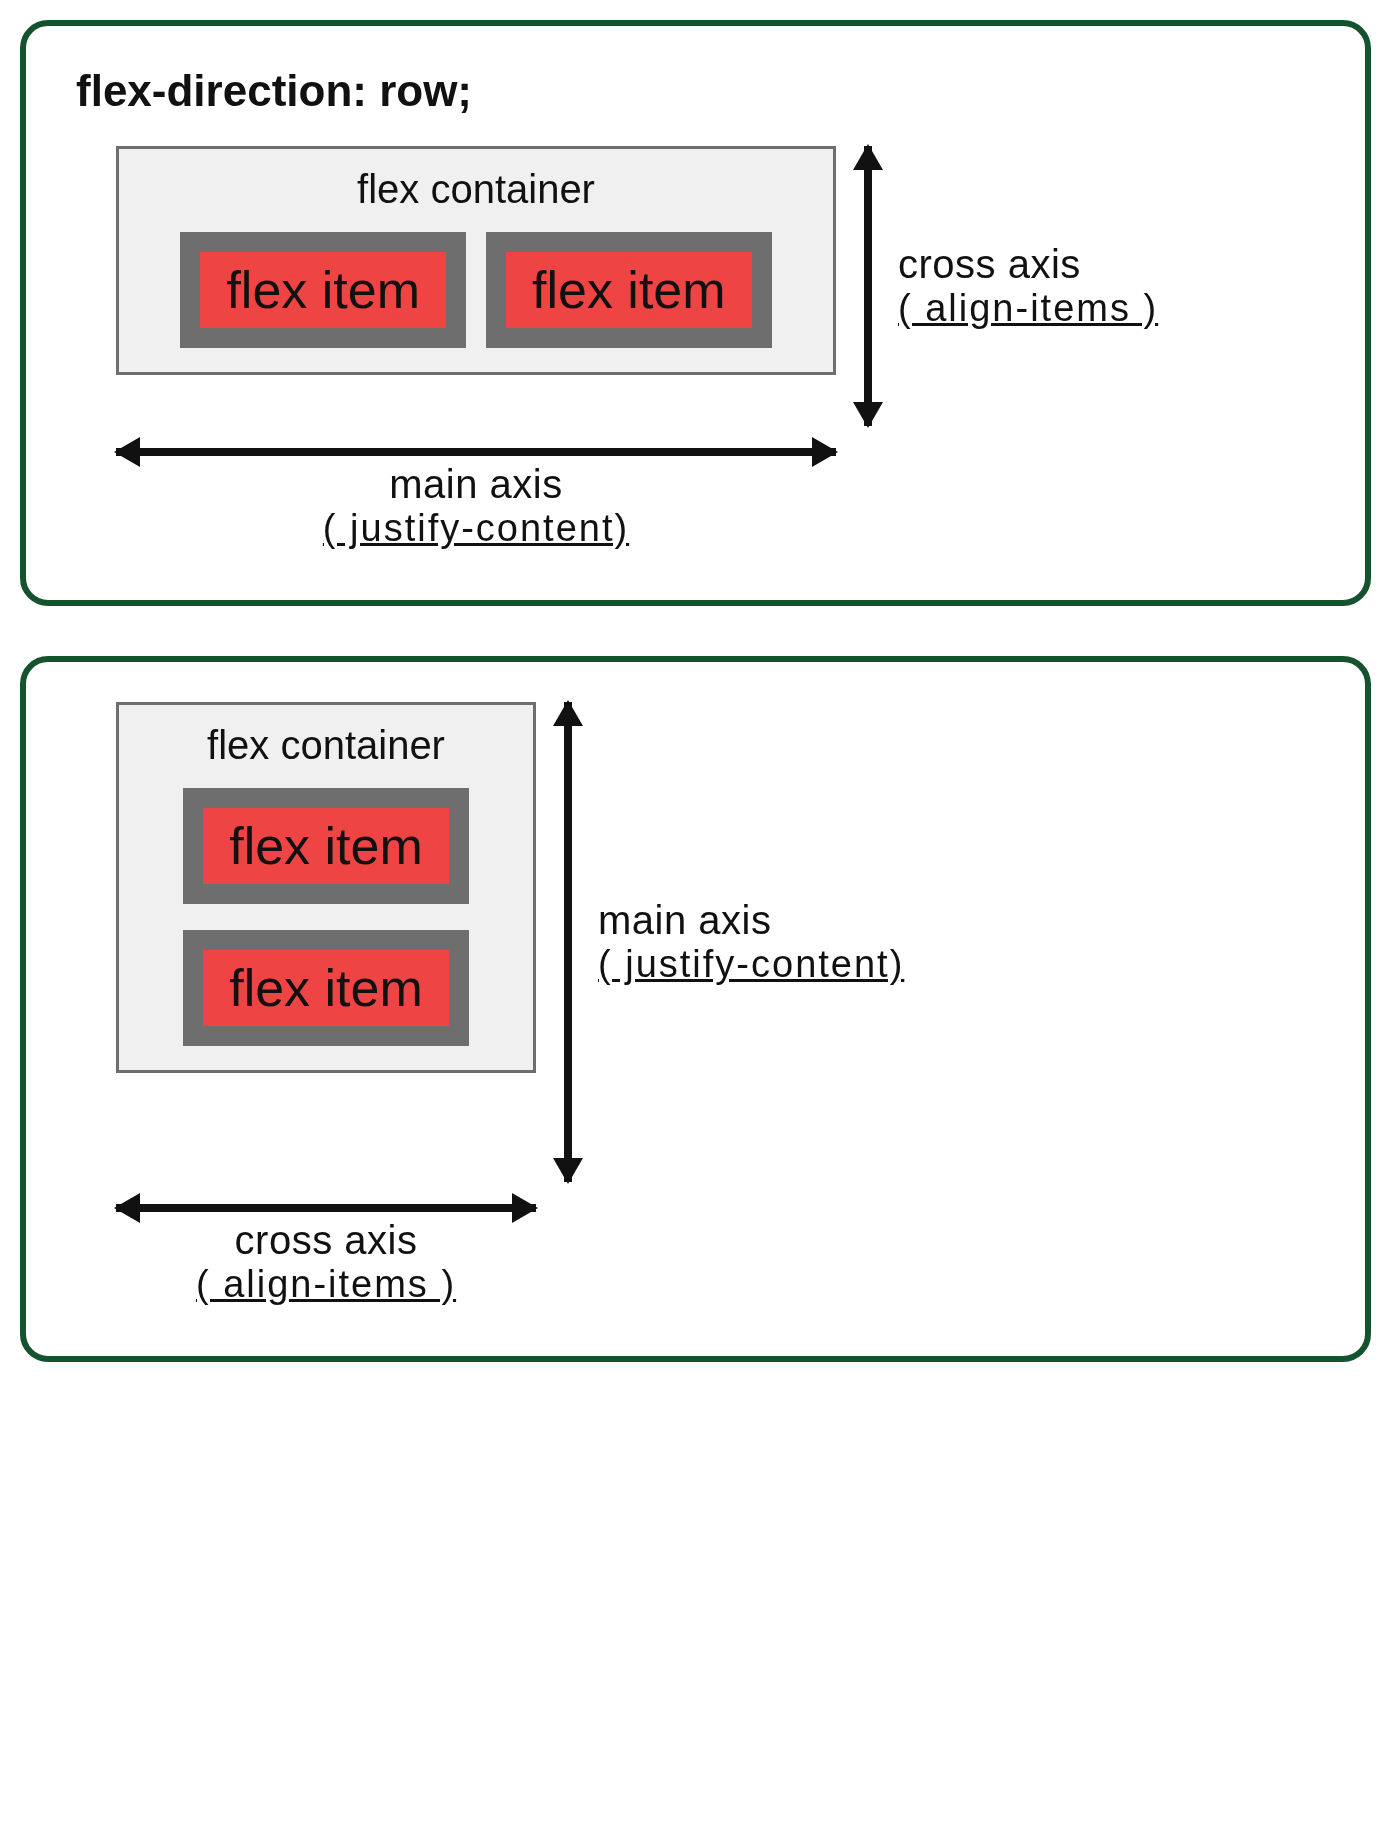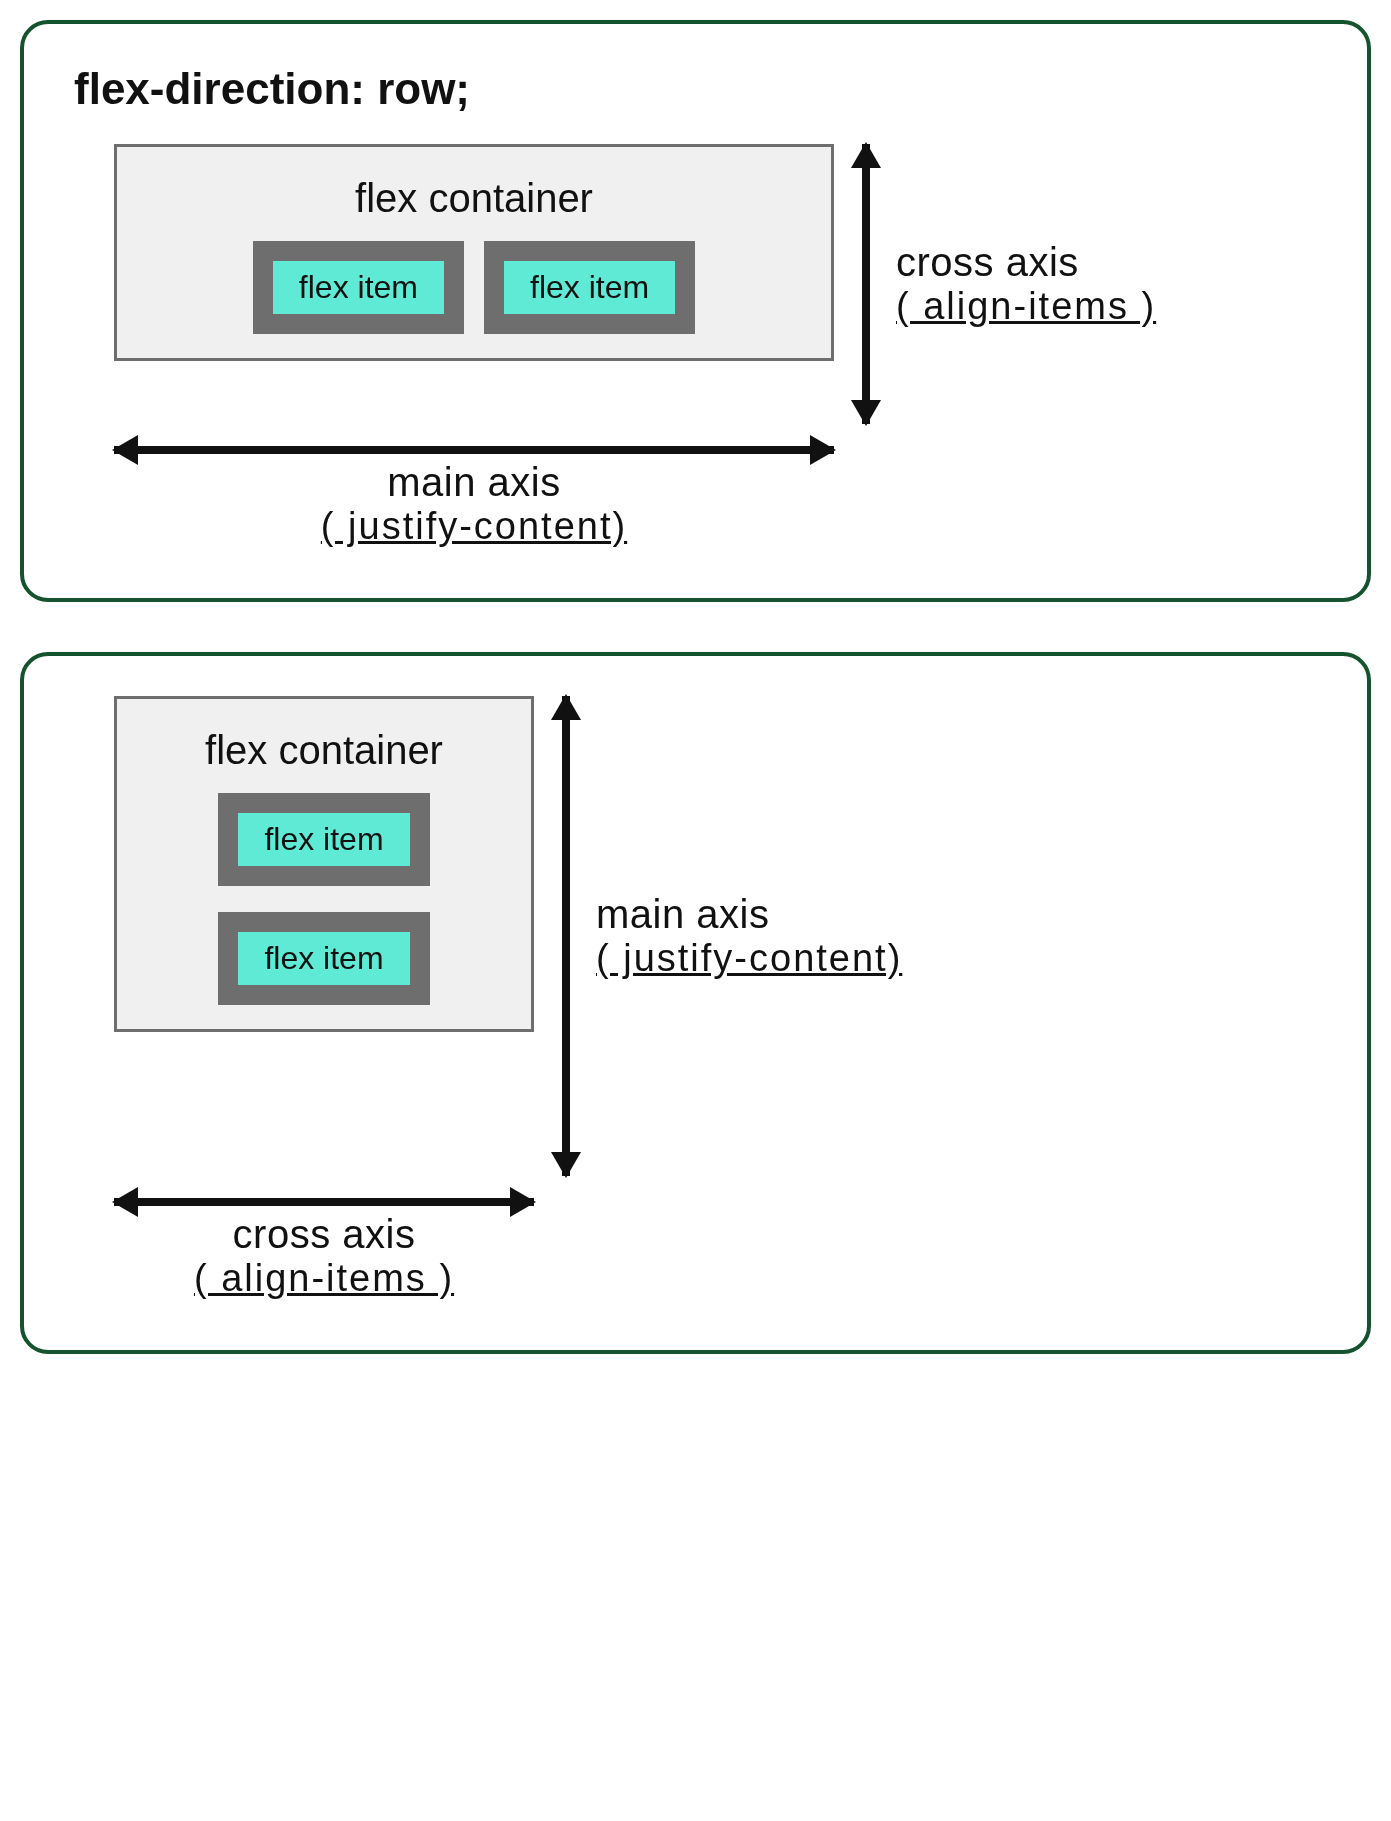--- a/index.html
+++ b/index.html
@@ -5,21 +5,21 @@
   * { box-sizing: border-box; }
   body {
     margin: 0;
     padding: 20px;
     font-family: "Segoe UI", "Helvetica Neue", Arial, sans-serif;
     background: #fff;
     color: #111;
     width: 1391px;
   }
   .panel {
-    border: 4px solid #14532d;
+    border: 6px solid #14532d;
     border-radius: 28px;
     padding: 40px 50px 50px 50px;
     margin-bottom: 50px;
   }
   .panel-title {
     font-size: 44px;
     font-weight: 700;
     margin: 0 0 30px 0;
   }
   .row-layout {
@@ -27,21 +27,21 @@
     align-items: flex-start;
   }
   .col-layout {
     display: flex;
     align-items: flex-start;
   }
   .flex-container {
     background: #f0f0f0;
     border: 3px solid #6e6e6e;
     text-align: center;
-    padding: 29px 20px 24px 20px;
+    padding: 18px 20px 24px 20px;
   }
   .flex-container.row {
     width: 720px;
     margin-left: 40px;
   }
   .flex-container.col {
     width: 420px;
     margin-left: 40px;
   }
   .container-label {
@@ -58,24 +58,24 @@
     display: flex;
     flex-direction: column;
     gap: 26px;
     align-items: center;
   }
   .flex-item-outer {
     background: #6e6e6e;
     padding: 18px;
   }
   .flex-item-inner {
-    background: #5eead4;
+    background: #ef4444;
     border: 2px solid #6e6e6e;
     padding: 8px 26px;
-    font-size: 32px;
+    font-size: 52px;
     font-weight: 400;
   }
   .axis-label {
     text-align: center;
     margin-top: 6px;
   }
   .axis-title {
     font-size: 40px;
     font-weight: 400;
     letter-spacing: 0.5px;

